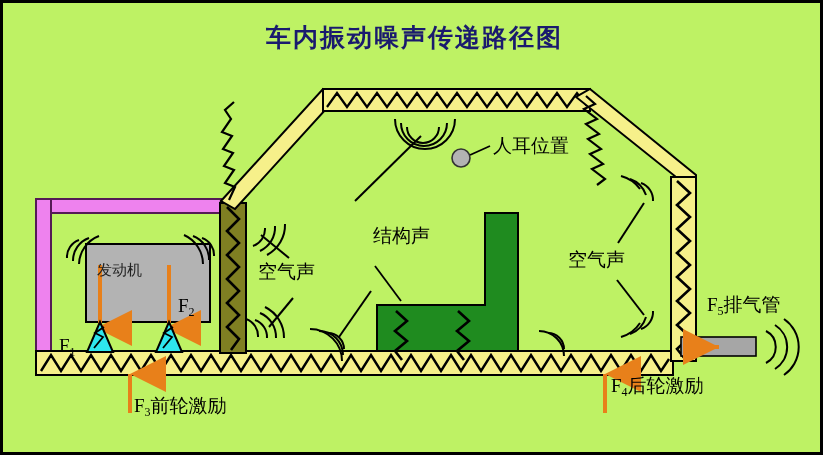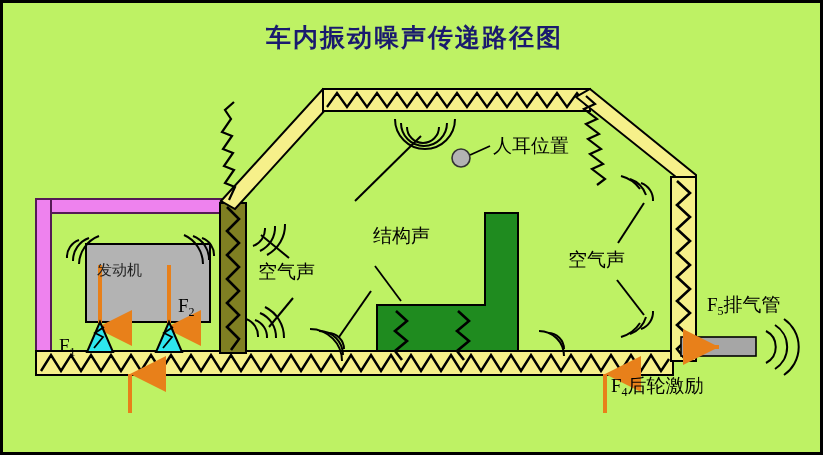--- a/index.html
+++ b/index.html
@@ -202,18 +202,21 @@
   <div class="lbl lbl-cn" style="left:370px; top:220px;">结构声</div>
 
   <div class="lbl lbl-cn" style="left:490px; top:130px;">人耳位置</div>
 
   <div class="lbl lbl-cn" style="left:565px; top:244px;">空气声</div>
 
   <div class="lbl lbl-f" style="left:704px; top:289px;">
     <span>F</span><span class="sub">5</span><span class="lbl-cn">排气管</span>
   </div>
 
+  <div class="lbl lbl-f" style="left:131px; top:390px;">
+    <span>F</span><span class="sub">3</span><span class="lbl-cn">前轮激励</span>
+  </div>
 
   <div class="lbl lbl-f" style="left:608px; top:370px;">
     <span>F</span><span class="sub">4</span><span class="lbl-cn">后轮激励</span>
   </div>
 
 </div>
 
 </body></html>

